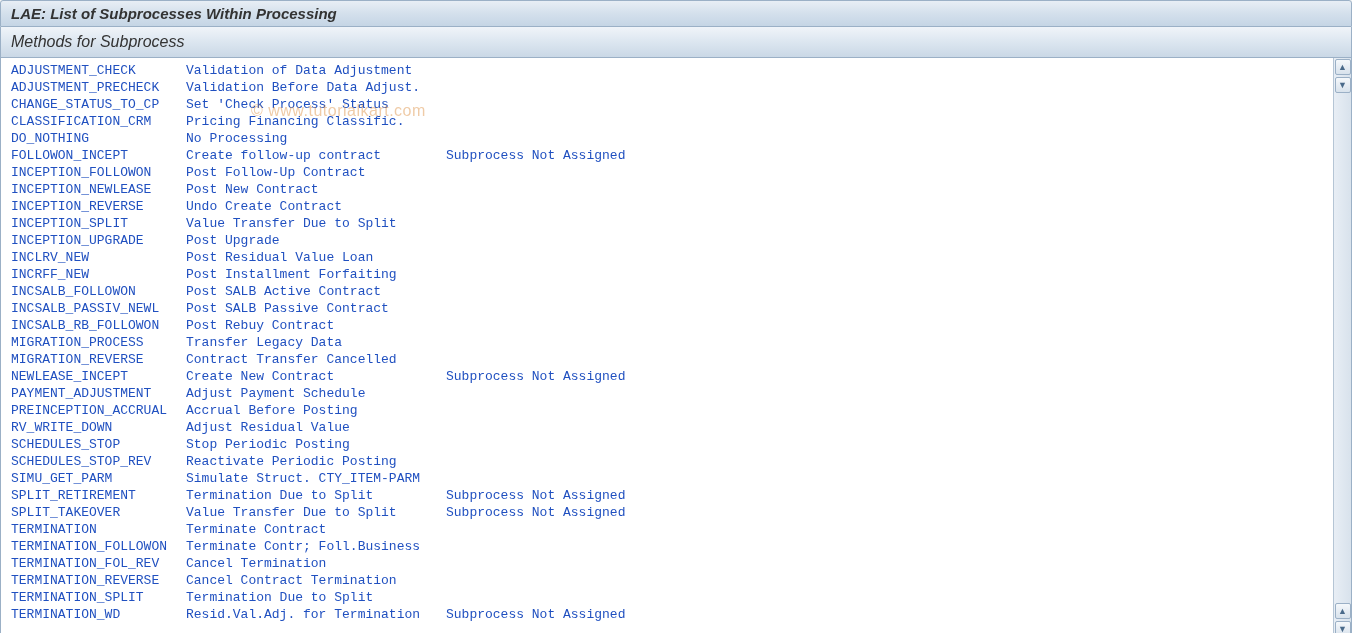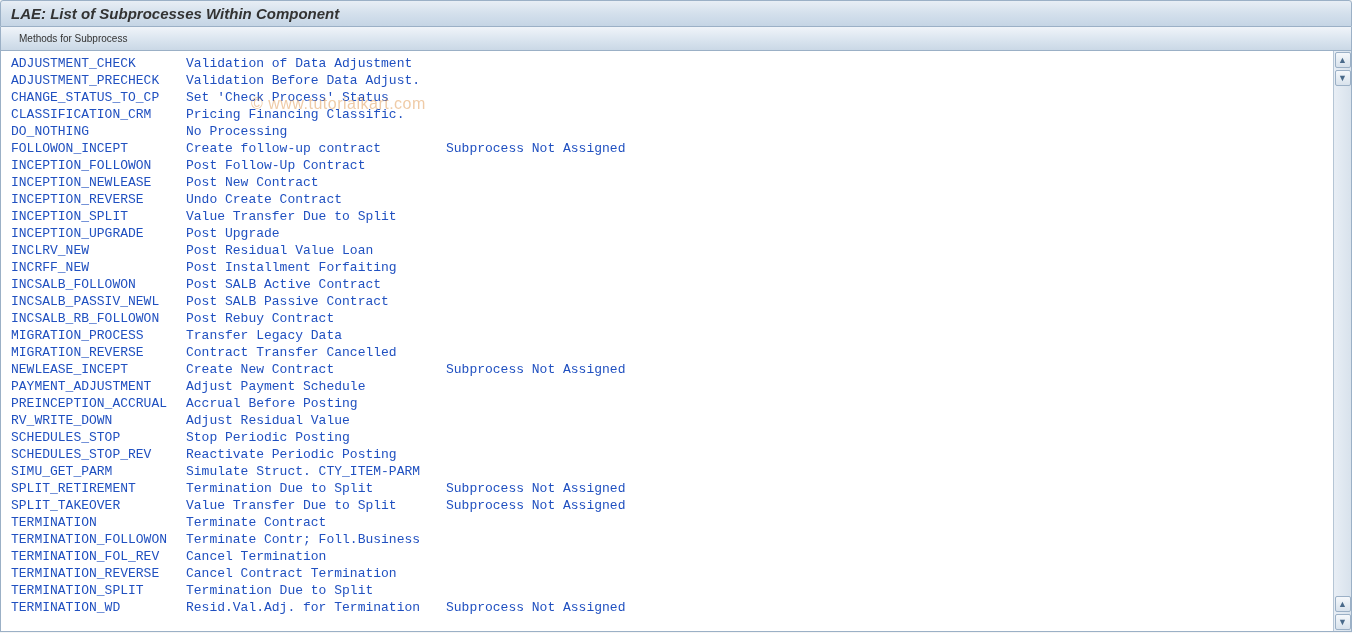--- a/index.html
+++ b/index.html
@@ -22,23 +22,24 @@
       padding: 4px 10px;
       font-weight: bold;
       font-style: italic;
       font-size: 15px;
       color: #333;
     }
     .toolbar {
       background: linear-gradient(to bottom, #f0f4f9 0%, #dce6f0 50%, #cad8e6 100%);
       border: 1px solid #9bb0c6;
       border-top: none;
-      padding: 6px 18px;
-      font-size: 10px;
+      padding: 6px 10px;
+      font-size: 16px;
       color: #333;
+      font-style: italic;
     }
     .toolbar-item {
       display: inline-block;
       cursor: pointer;
     }
     .content-wrapper {
       display: flex;
       border: 1px solid #9bb0c6;
       border-top: none;
       background: #fff;
@@ -109,21 +110,21 @@
       color: rgba(220, 140, 60, 0.45);
       pointer-events: none;
       z-index: 10;
       letter-spacing: 0.5px;
     }
   </style>
 </head>
 <body>
 
 <div class="title-bar">
-  <span>LAE: List of Subprocesses Within Component</span>
+  <span>LAE: List of Subprocesses Within Processing</span>
 </div>
 
 <div class="toolbar">
   <span class="toolbar-item">Methods for Subprocess</span>
 </div>
 
 <div class="content-wrapper">
   <div class="watermark">© www.tutorialkart.com</div>
   <div class="content" id="content"><div class="row"><span class="col-code">ADJUSTMENT_CHECK</span><span class="col-desc">Validation of Data Adjustment</span><span class="col-status"></span></div><div class="row"><span class="col-code">ADJUSTMENT_PRECHECK</span><span class="col-desc">Validation Before Data Adjust.</span><span class="col-status"></span></div><div class="row"><span class="col-code">CHANGE_STATUS_TO_CP</span><span class="col-desc">Set 'Check Process' Status</span><span class="col-status"></span></div><div class="row"><span class="col-code">CLASSIFICATION_CRM</span><span class="col-desc">Pricing Financing Classific.</span><span class="col-status"></span></div><div class="row"><span class="col-code">DO_NOTHING</span><span class="col-desc">No Processing</span><span class="col-status"></span></div><div class="row"><span class="col-code">FOLLOWON_INCEPT</span><span class="col-desc">Create follow-up contract</span><span class="col-status">Subprocess Not Assigned</span></div><div class="row"><span class="col-code">INCEPTION_FOLLOWON</span><span class="col-desc">Post Follow-Up Contract</span><span class="col-status"></span></div><div class="row"><span class="col-code">INCEPTION_NEWLEASE</span><span class="col-desc">Post New Contract</span><span class="col-status"></span></div><div class="row"><span class="col-code">INCEPTION_REVERSE</span><span class="col-desc">Undo Create Contract</span><span class="col-status"></span></div><div class="row"><span class="col-code">INCEPTION_SPLIT</span><span class="col-desc">Value Transfer Due to Split</span><span class="col-status"></span></div><div class="row"><span class="col-code">INCEPTION_UPGRADE</span><span class="col-desc">Post Upgrade</span><span class="col-status"></span></div><div class="row"><span class="col-code">INCLRV_NEW</span><span class="col-desc">Post Residual Value Loan</span><span class="col-status"></span></div><div class="row"><span class="col-code">INCRFF_NEW</span><span class="col-desc">Post Installment Forfaiting</span><span class="col-status"></span></div><div class="row"><span class="col-code">INCSALB_FOLLOWON</span><span class="col-desc">Post SALB Active Contract</span><span class="col-status"></span></div><div class="row"><span class="col-code">INCSALB_PASSIV_NEWL</span><span class="col-desc">Post SALB Passive Contract</span><span class="col-status"></span></div><div class="row"><span class="col-code">INCSALB_RB_FOLLOWON</span><span class="col-desc">Post Rebuy Contract</span><span class="col-status"></span></div><div class="row"><span class="col-code">MIGRATION_PROCESS</span><span class="col-desc">Transfer Legacy Data</span><span class="col-status"></span></div><div class="row"><span class="col-code">MIGRATION_REVERSE</span><span class="col-desc">Contract Transfer Cancelled</span><span class="col-status"></span></div><div class="row"><span class="col-code">NEWLEASE_INCEPT</span><span class="col-desc">Create New Contract</span><span class="col-status">Subprocess Not Assigned</span></div><div class="row"><span class="col-code">PAYMENT_ADJUSTMENT</span><span class="col-desc">Adjust Payment Schedule</span><span class="col-status"></span></div><div class="row"><span class="col-code">PREINCEPTION_ACCRUAL</span><span class="col-desc">Accrual Before Posting</span><span class="col-status"></span></div><div class="row"><span class="col-code">RV_WRITE_DOWN</span><span class="col-desc">Adjust Residual Value</span><span class="col-status"></span></div><div class="row"><span class="col-code">SCHEDULES_STOP</span><span class="col-desc">Stop Periodic Posting</span><span class="col-status"></span></div><div class="row"><span class="col-code">SCHEDULES_STOP_REV</span><span class="col-desc">Reactivate Periodic Posting</span><span class="col-status"></span></div><div class="row"><span class="col-code">SIMU_GET_PARM</span><span class="col-desc">Simulate Struct. CTY_ITEM-PARM</span><span class="col-status"></span></div><div class="row"><span class="col-code">SPLIT_RETIREMENT</span><span class="col-desc">Termination Due to Split</span><span class="col-status">Subprocess Not Assigned</span></div><div class="row"><span class="col-code">SPLIT_TAKEOVER</span><span class="col-desc">Value Transfer Due to Split</span><span class="col-status">Subprocess Not Assigned</span></div><div class="row"><span class="col-code">TERMINATION</span><span class="col-desc">Terminate Contract</span><span class="col-status"></span></div><div class="row"><span class="col-code">TERMINATION_FOLLOWON</span><span class="col-desc">Terminate Contr; Foll.Business</span><span class="col-status"></span></div><div class="row"><span class="col-code">TERMINATION_FOL_REV</span><span class="col-desc">Cancel Termination</span><span class="col-status"></span></div><div class="row"><span class="col-code">TERMINATION_REVERSE</span><span class="col-desc">Cancel Contract Termination</span><span class="col-status"></span></div><div class="row"><span class="col-code">TERMINATION_SPLIT</span><span class="col-desc">Termination Due to Split</span><span class="col-status"></span></div><div class="row"><span class="col-code">TERMINATION_WD</span><span class="col-desc">Resid.Val.Adj. for Termination</span><span class="col-status">Subprocess Not Assigned</span></div></div>
   <div class="scrollbar-right">

